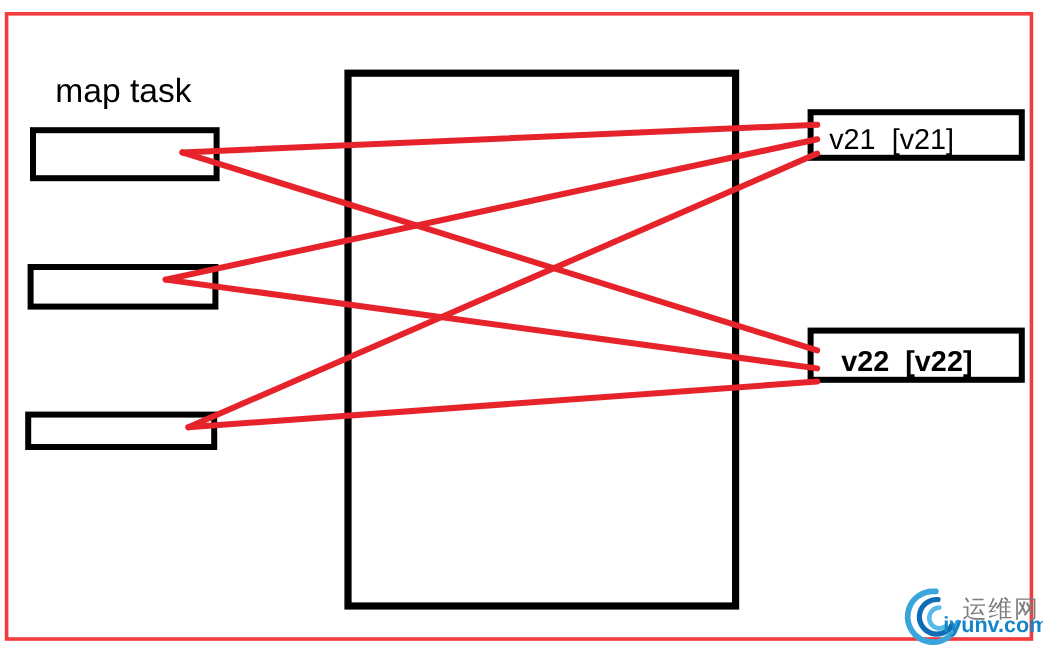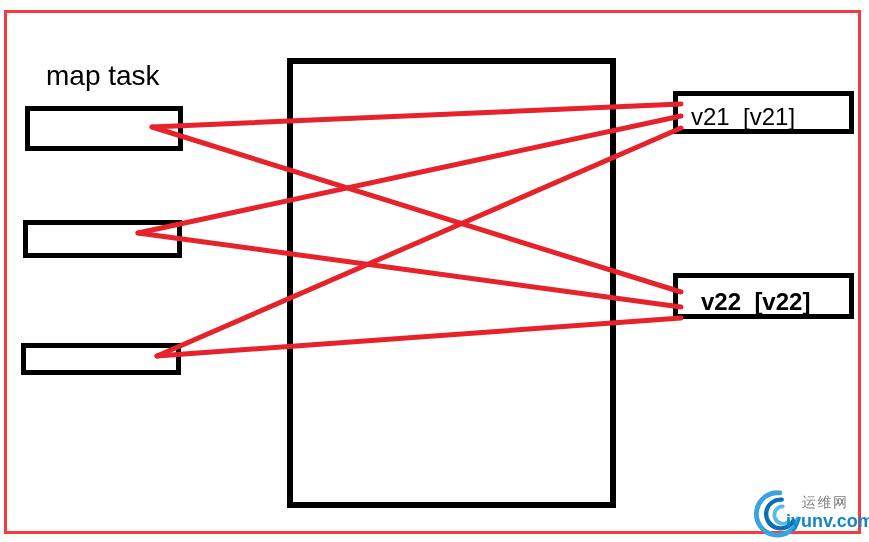--- a/index.html
+++ b/index.html
@@ -96,21 +96,21 @@
   }
   .watermark-logo {
     position: absolute;
     left: 0;
     top: 3px;
   }
   .watermark-name {
     position: absolute;
     left: 51px;
     top: 8px;
-    font-size: 14px;
+    font-size: 20px;
     letter-spacing: 1.5px;
     color: #7d7d7d;
     white-space: pre;
   }
   .watermark-url {
     position: absolute;
     left: 35px;
     top: 25px;
     font-size: 18px;
     font-weight: bold;

